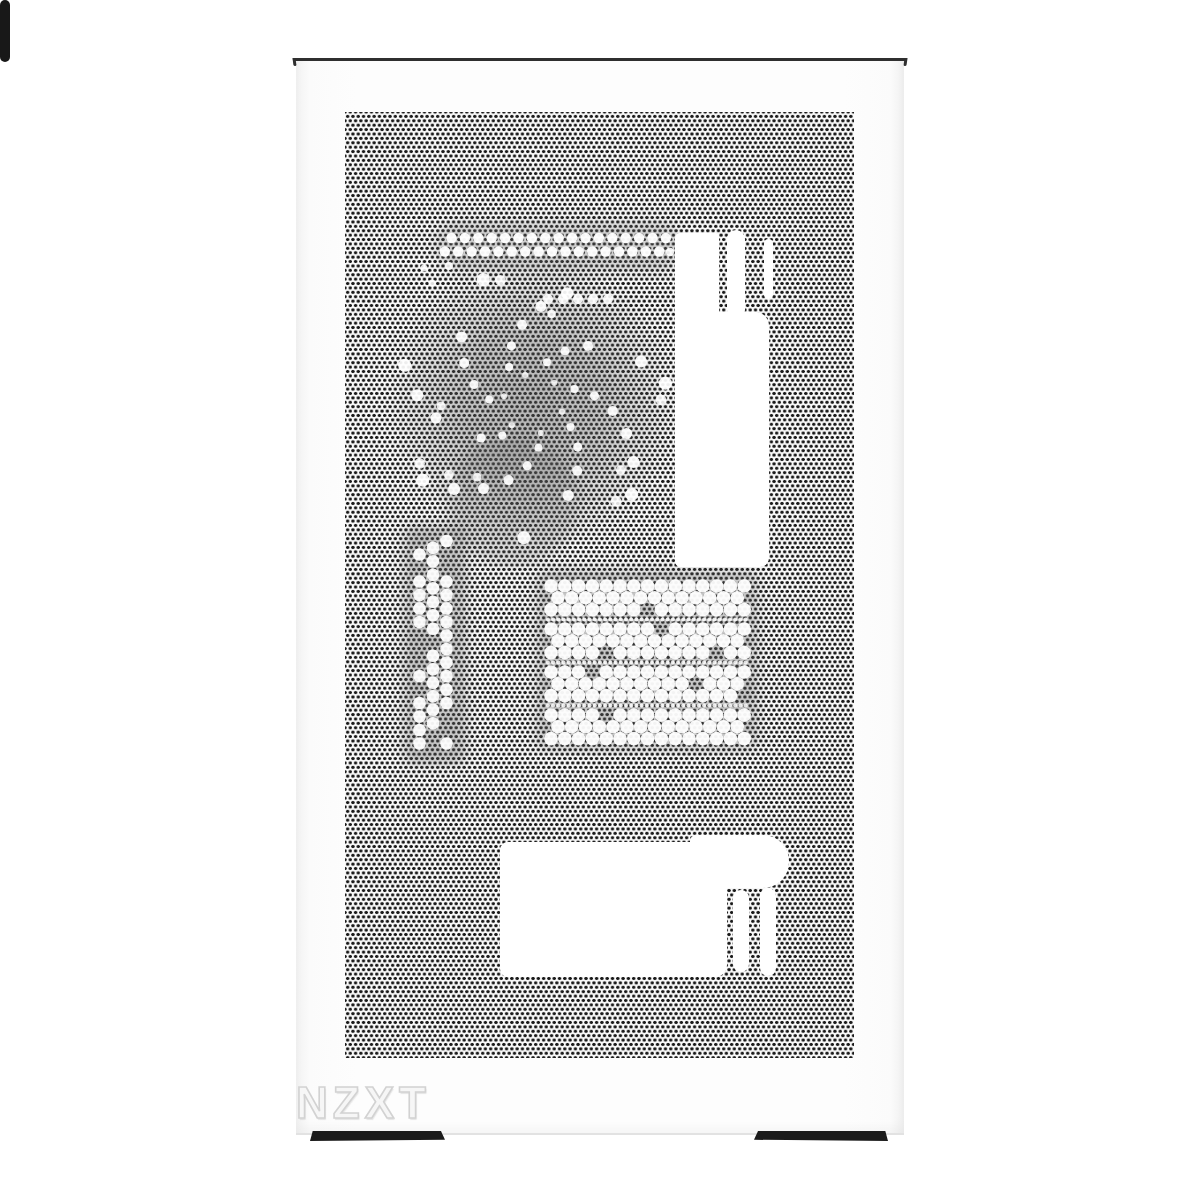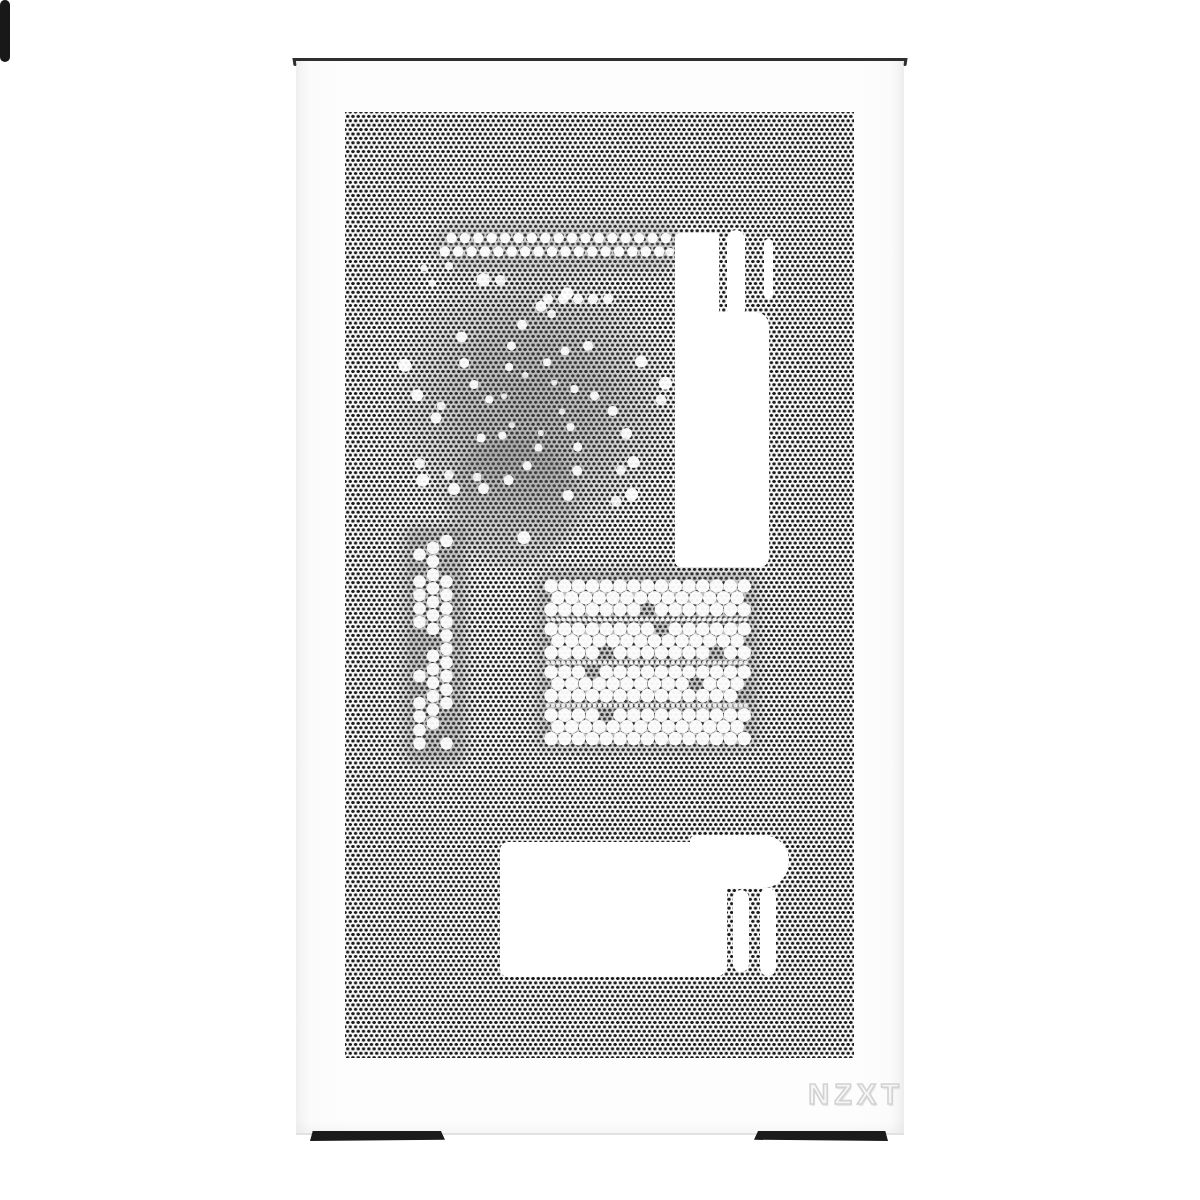--- a/index.html
+++ b/index.html
@@ -59,22 +59,22 @@
   .shroud-arm{left:690px;top:835px;width:99px;height:53px;border-radius:6px 26px 26px 6px;}
   .psu-slot-a{left:733px;top:890px;width:16px;height:82px;border-radius:8px;}
   .psu-slot-b{left:760px;top:888px;width:16px;height:88px;border-radius:8px;}
 
   
   #blobs{position:absolute;left:0;top:0;width:1200px;height:1200px;pointer-events:none;}
 
   
   .logo{
     position:absolute;left:296px;top:1078px;width:608px;
-    text-align:right;
-    font-size:29px;font-weight:700;letter-spacing:5px;
+    text-align:left;
+    font-size:44px;font-weight:700;letter-spacing:5px;
     color:var(--logo,#f6f6f6);
     -webkit-text-stroke:1.6px #d2d2d2;
     text-shadow:1px 2px 1px rgba(175,175,175,0.30), 0 -1px 0 rgba(255,255,255,0.9);
     user-select:none;
   }
 
   
   .foot{position:absolute;top:1131px;height:10px;background:var(--foot,#1b1b1b);}
   .foot-left{left:310px;width:135px;clip-path:polygon(2% 0,97% 0,100% 88%,0 100%);}
   .foot-right{left:754px;width:134px;clip-path:polygon(3% 0,98% 0,100% 100%,0 88%);}

